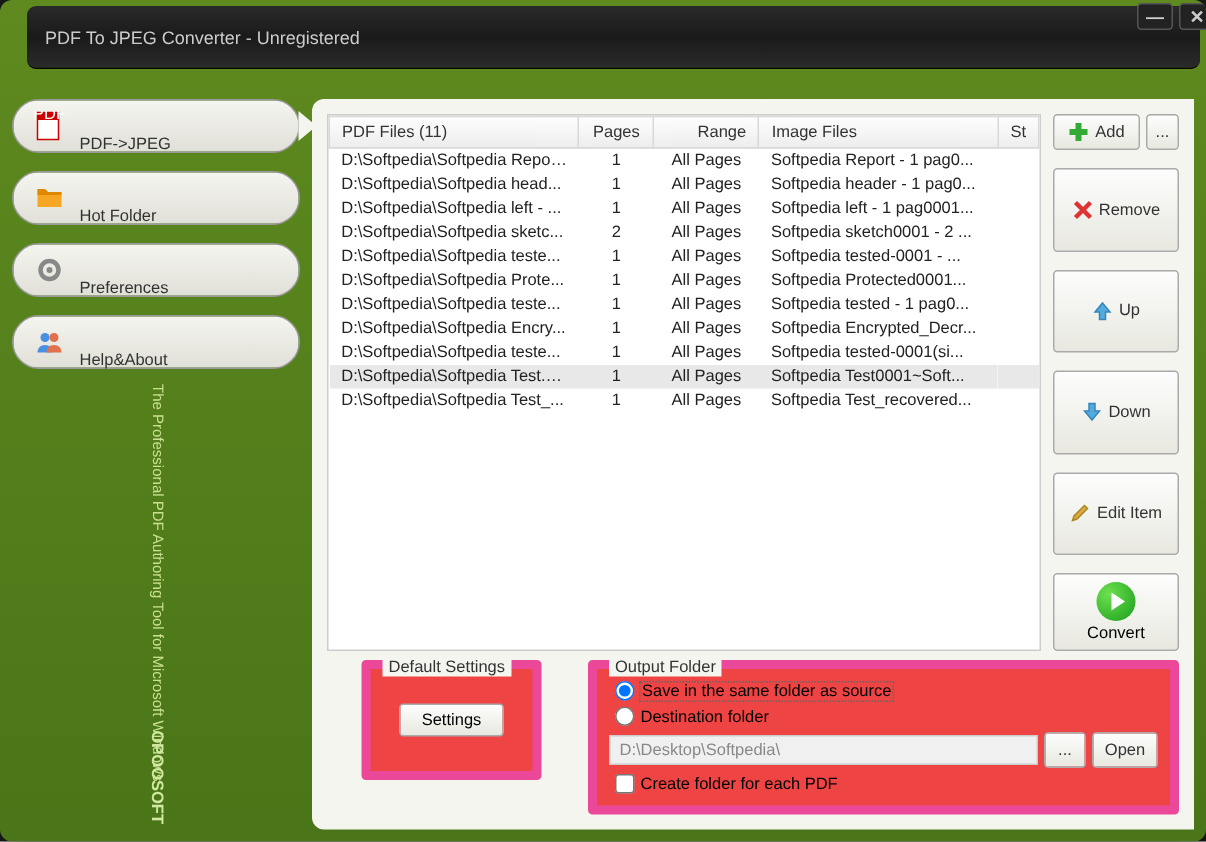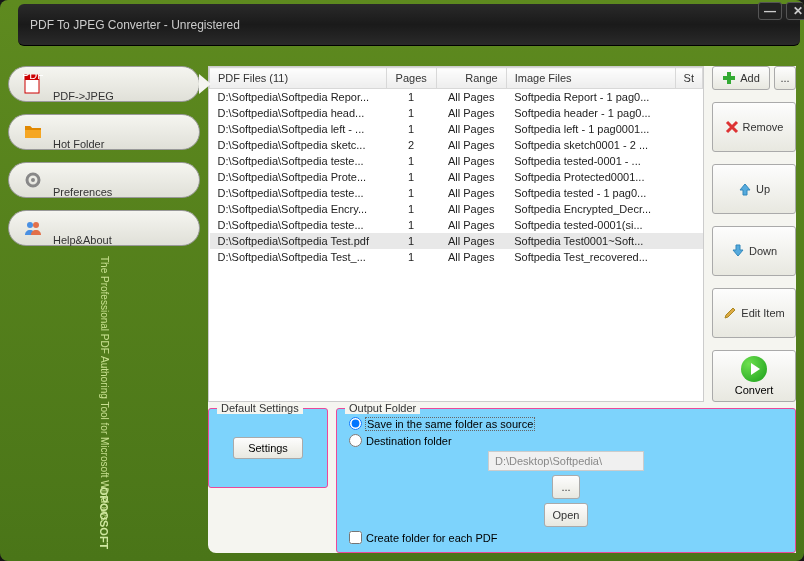--- a/index.html
+++ b/index.html
@@ -11,43 +11,43 @@
 .title-btn { width: 24px; height: 18px; background: #222; border: 1px solid #555; border-radius: 3px; color: #ccc; display: flex; align-items: center; justify-content: center; cursor: pointer; font-size: 12px; font-weight: bold; }
 .title-btn.close { background: #222; }
 .main-area { display: flex; height: calc(100% - 46px); }
 .sidebar { width: 208px; padding: 20px 8px; display: flex; flex-direction: column; gap: 12px; position: relative; }
 .nav-btn { height: 36px; background: linear-gradient(to bottom, #f5f5f0, #e0e0d8); border-radius: 18px; display: flex; align-items: center; padding: 0 14px; cursor: pointer; gap: 10px; border: 1px solid #999; position: relative; }
 .nav-btn.active::after { content: ''; position: absolute; right: -12px; top: 50%; transform: translateY(-50%); width: 0; height: 0; border-left: 12px solid #f5f5f0; border-top: 10px solid transparent; border-bottom: 10px solid transparent; }
 .nav-icon { width: 20px; height: 20px; display: flex; align-items: center; justify-content: center; }
 .nav-label { color: #333; margin-top: 24px; }
 .vertical-text { position: absolute; bottom: 40px; left: 50%; transform: translateX(-50%); writing-mode: vertical-rl; color: #c8e090; font-size: 10px; text-align: center; line-height: 1.4; }
 .brand { position: absolute; bottom: 12px; left: 50%; transform: translateX(-50%); writing-mode: vertical-rl; color: #d0e8a0; font-weight: bold; font-size: 11px; }
-.content { flex: 1; background: #f5f5f0; border-radius: 8px 0 0 8px; margin: 20px 8px 8px 0; display: flex; flex-direction: column; gap: 6px; }
+.content { flex: 1; background: #f5f5f0; border-radius: 8px 0 0 8px; margin: 20px 8px 8px 0; padding: 10px; display: flex; flex-direction: column; gap: 6px; }
 .upper { display: flex; gap: 8px; flex: 1; min-height: 0; }
 .table-wrap { flex: 1; background: #fff; border: 1px solid #ccc; overflow: auto; }
 table { width: 100%; border-collapse: collapse; }
 th { background: linear-gradient(to bottom, #fdfdfd, #ededed); border: 1px solid #d8d8d8; padding: 4px 8px; text-align: left; font-weight: normal; color: #333; }
 td { padding: 2px 8px; border-bottom: 0; color: #222; white-space: nowrap; overflow: hidden; text-overflow: ellipsis; max-width: 160px; }
 tr.selected td { background: #e8e8e8; }
 .side-actions { width: 84px; display: flex; flex-direction: column; gap: 12px; }
 .act-row { display: flex; gap: 4px; }
 .act-btn { flex: 1; height: 24px; background: linear-gradient(to bottom, #fdfdfd, #e8e8e0); border: 1px solid #aaa; border-radius: 3px; display: flex; align-items: center; justify-content: center; gap: 4px; cursor: pointer; color: #333; }
 .act-btn.narrow { flex: 0 0 22px; }
 .act-btn.wide { flex: 1; }
 .act-icon { width: 14px; height: 14px; }
 .convert-btn { height: 52px; background: linear-gradient(to bottom, #fdfdfd, #e8e8e0); border: 1px solid #aaa; border-radius: 3px; display: flex; flex-direction: column; align-items: center; justify-content: center; gap: 2px; cursor: pointer; margin-top: auto; }
 .convert-icon { width: 26px; height: 26px; background: radial-gradient(circle at 30% 30%, #6de04f, #1a9e1a); border-radius: 50%; position: relative; }
 .convert-icon::after { content: ''; position: absolute; left: 10px; top: 7px; width: 0; height: 0; border-left: 9px solid #fff; border-top: 6px solid transparent; border-bottom: 6px solid transparent; }
 .lower { display: flex; gap: 8px; }
-.fieldset { border: 1px solid #ec4899; border-radius: 3px; padding: 8px; position: relative; background: #7dd3fc; }
+.fieldset { border: 6px solid #ec4899; border-radius: 3px; padding: 8px; position: relative; background: #ef4444; margin-left: 23px; }
 .fieldset-title { position: absolute; top: -7px; left: 8px; background: #f5f5f0; padding: 0 4px; color: #333; }
 .fs-default { width: 120px; display: flex; align-items: center; justify-content: center; height: 80px; }
 .fs-output { flex: 1; display: flex; flex-direction: column; gap: 4px; }
 .radio-row { display: flex; align-items: center; gap: 4px; padding-left: 4px; }
-.dest-row { display: flex; gap: 4px; align-items: center; flex-direction: column; }
+.dest-row { display: flex; gap: 4px; align-items: center; }
 .dest-input { flex: 1; background: #f0f0f0; border: 1px solid #ccc; padding: 3px 6px; color: #888; }
 .cb-row { display: flex; align-items: center; gap: 4px; padding-left: 4px; }
 .settings-btn { padding: 4px 14px; background: linear-gradient(to bottom, #fdfdfd, #e8e8e0); border: 1px solid #aaa; border-radius: 3px; cursor: pointer; }
 input[type="radio"], input[type="checkbox"] { margin: 0; }
 .col-pages, .col-range { text-align: center; }
 </style>
 </head>
 <body>
 
 <div class="window">

